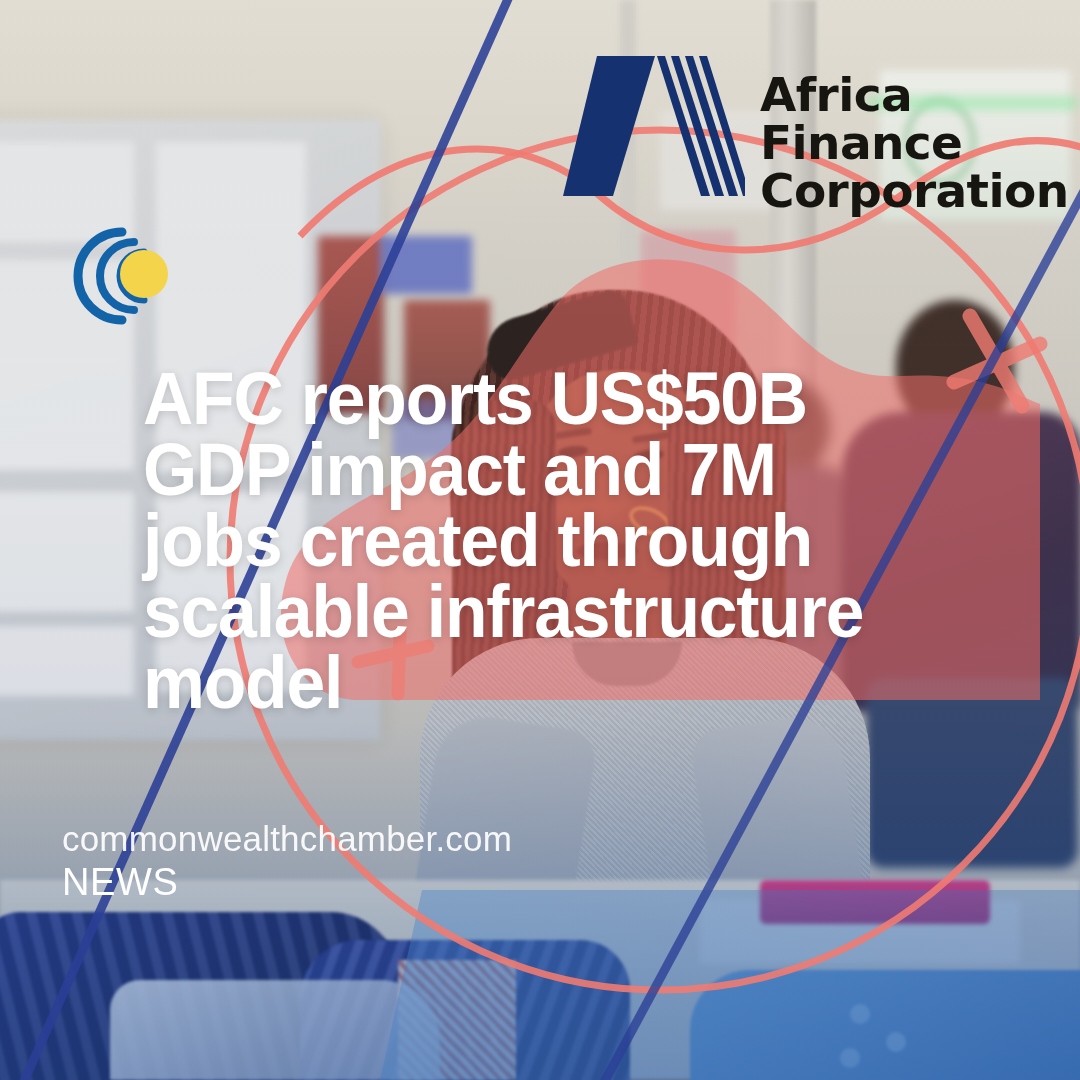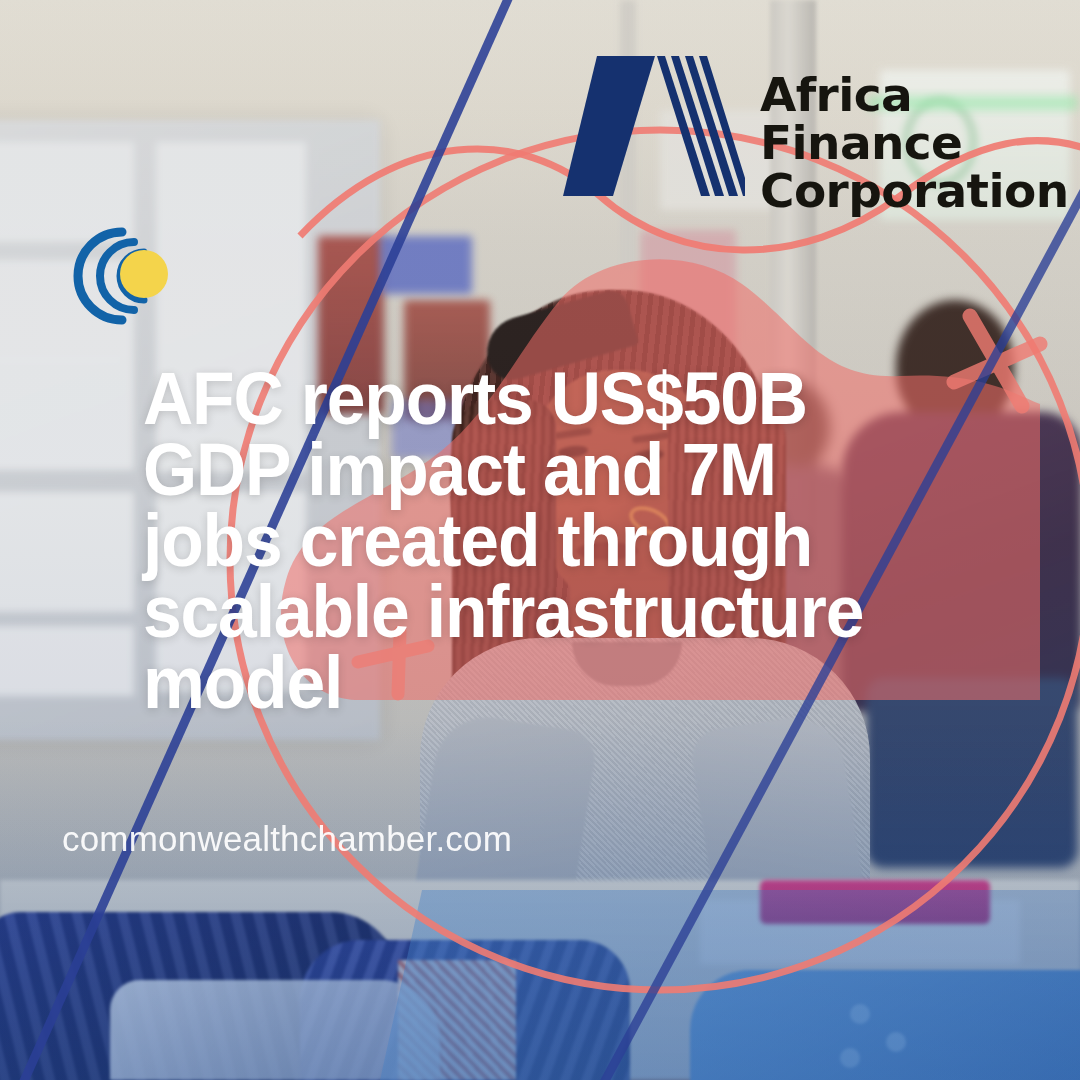--- a/index.html
+++ b/index.html
@@ -331,15 +331,16 @@
   </svg>
 
   <div class="headline">AFC reports US$50B
 GDP impact and 7M
 jobs created through
 scalable infrastructure
 model</div>
 
   <div class="footer">
     <div class="site">commonwealthchamber.com</div>
+    <div class="newslabel">NEWS</div>
   </div>
 
 </div>
 
 </body></html>

